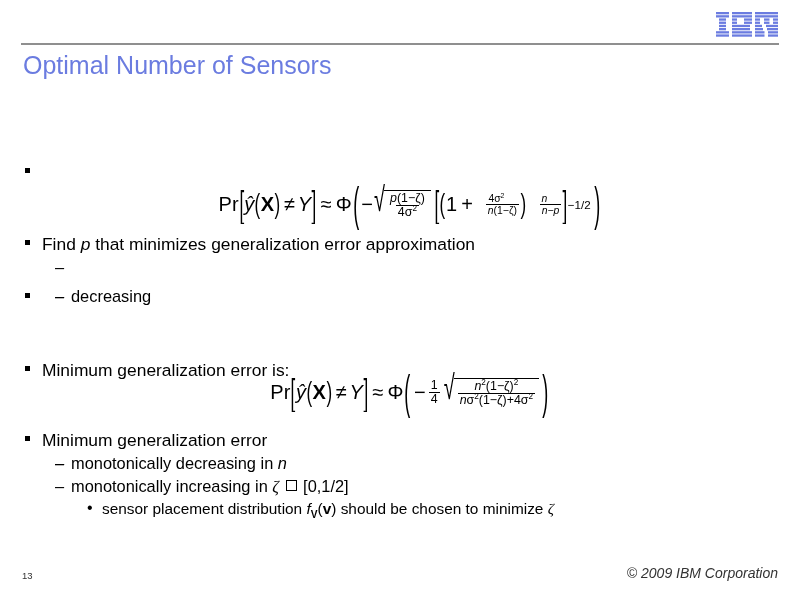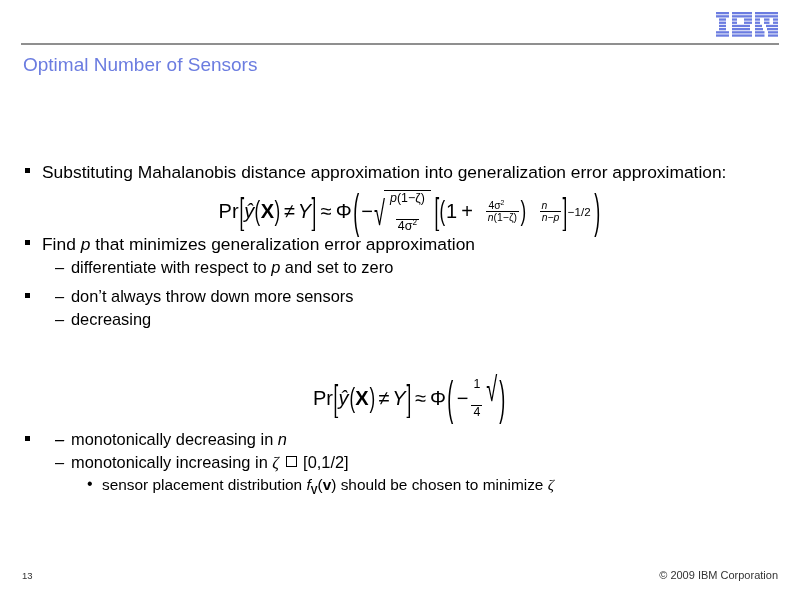--- a/index.html
+++ b/index.html
@@ -28,21 +28,21 @@
   }
   .hrule {
     position: absolute;
     left: 21px; top: 43px;
     width: 758px; height: 0;
     border-top: 2px solid #8f8f8f;
   }
   .slide-title {
     position: absolute;
     left: 23px; top: 50px;
-    font-size: 19px;
+    font-size: 25px;
     line-height: 30px;
     color: #6b7ce0;
     letter-spacing: 0px;
     white-space: nowrap;
     font-weight: normal;
   }
 
   
   .body-area {
     position: absolute;
@@ -139,21 +139,20 @@
 
   
   .frac {
     display: inline-flex;
     flex-direction: column;
     align-items: center;
     vertical-align: middle;
     font-size: 0.62em;
     line-height: 1.08;
     margin: 0 1px;
-    gap: 14px;
   }
   .frac > .num { padding: 0 2px; }
   .frac > .den { padding: 0 2px; border-top: 1.1px solid #000; }
 
   .frac-sm {
     display: inline-flex;
     flex-direction: column;
     align-items: center;
     vertical-align: middle;
     font-size: 0.52em;
@@ -190,23 +189,24 @@
   
   .page-num {
     position: absolute;
     left: 22px; bottom: 18px;
     font-size: 9.5px;
     color: #333;
   }
   .copyright {
     position: absolute;
     right: 22px; bottom: 18px;
-    font-size: 11px;
+    font-size: 14px;
     color: #333;
     white-space: nowrap;
+    font-style: italic;
   }
 </style>
 </head>
 <body>
 
 <div class="slide">
 
   <div class="logo">
     <svg viewBox="0 0 62 25" width="62" height="25" aria-label="IBM">
       <g fill="#6b7ce0">
@@ -257,21 +257,20 @@
   </div>
 
   <div class="hrule"></div>
 
   <div class="slide-title">Optimal Number of Sensors</div>
 
   <div class="body-area">
 
     <div class="lvl1">
       <span class="mk"></span>
-      <span>Substituting Mahalanobis distance approximation into generalization error approximation:</span>
     </div>
   </div>
 
   <div class="eq eq1">
     <span class="eqrow">
       <span class="mathit" style="font-style:normal">Pr</span>
       <span class="medbr">[</span>
       <span class="hat-wrap"><span class="mathit">ŷ</span></span>
         <span class="smbr">(</span>
         <span style="font-weight:bold">X</span>
@@ -310,38 +309,42 @@
     </span>
   </div>
 
   <div style="position:absolute; left:18px; top:232px; width:764px;">
     <div class="lvl1">
       <span class="mk"></span>
       <span>Find&nbsp;<i>p</i>&nbsp;that minimizes generalization error approximation</span>
     </div>
     <div class="lvl2">
       <span class="mk">–</span>
-      <span>differentiate with respect to&nbsp;<i>p</i>&nbsp;and set to zero</span>
     </div>
   </div>
 
   <div style="position:absolute; left:18px; top:285px; width:764px;">
     <div class="lvl1">
       <span class="mk"></span>
     </div>
     <div class="lvl2">
       <span class="mk">–</span>
-      <span>don’t always throw down more sensors</span>
     </div>
     <div class="lvl2">
       <span class="mk">–</span>
       <span>decreasing</span>
     </div>
   </div>
 
+  <div style="position:absolute; left:18px; top:358px; width:764px;">
+    <div class="lvl1">
+      <span class="mk"></span>
+      <span>Minimum generalization error is:</span>
+    </div>
+  </div>
 
   <div class="eq eq2">
     <span class="eqrow">
       <span style="font-style:normal">Pr</span>
       <span class="medbr">[</span>
       <span class="hat-wrap"><span class="mathit">ŷ</span></span>
         <span class="smbr">(</span>
         <span style="font-weight:bold">X</span>
         <span class="smbr">)</span>
       <span style="margin:0 3px">≠</span>
@@ -350,28 +353,35 @@
       <span style="margin:0 4px">≈</span>
       <span>Φ</span>
       <span class="bigbr">(</span>
       <span style="margin:0 2px">−</span>
       <span class="frac">
         <span class="num">1</span>
         <span class="den">4</span>
       </span>
       <span class="radical" style="margin-left:3px">
         <span class="rsign">√</span>
+        <span class="rbody">
+          <span class="frac">
+            <span class="num"><span class="mathit">n</span><span class="sup">2</span>(1−ζ)<span class="sup">2</span></span>
+            <span class="den"><span class="mathit">n</span>σ<span class="sup">2</span>(1−ζ)+4σ<span class="sup">2</span></span>
+          </span>
+        </span>
       </span>
       <span class="bigbr" style="margin-left:2px">)</span>
     </span>
   </div>
 
   <div style="position:absolute; left:18px; top:428px; width:764px;">
     <div class="lvl1">
       <span class="mk"></span>
+      <span>Minimum generalization error</span>
     </div>
     <div class="lvl2">
       <span class="mk">–</span>
     </div>
     <div class="lvl2">
       <span class="mk">–</span>
       <span>monotonically decreasing in&nbsp;<i>n</i></span>
     </div>
     <div class="lvl2">
       <span class="mk">–</span>

